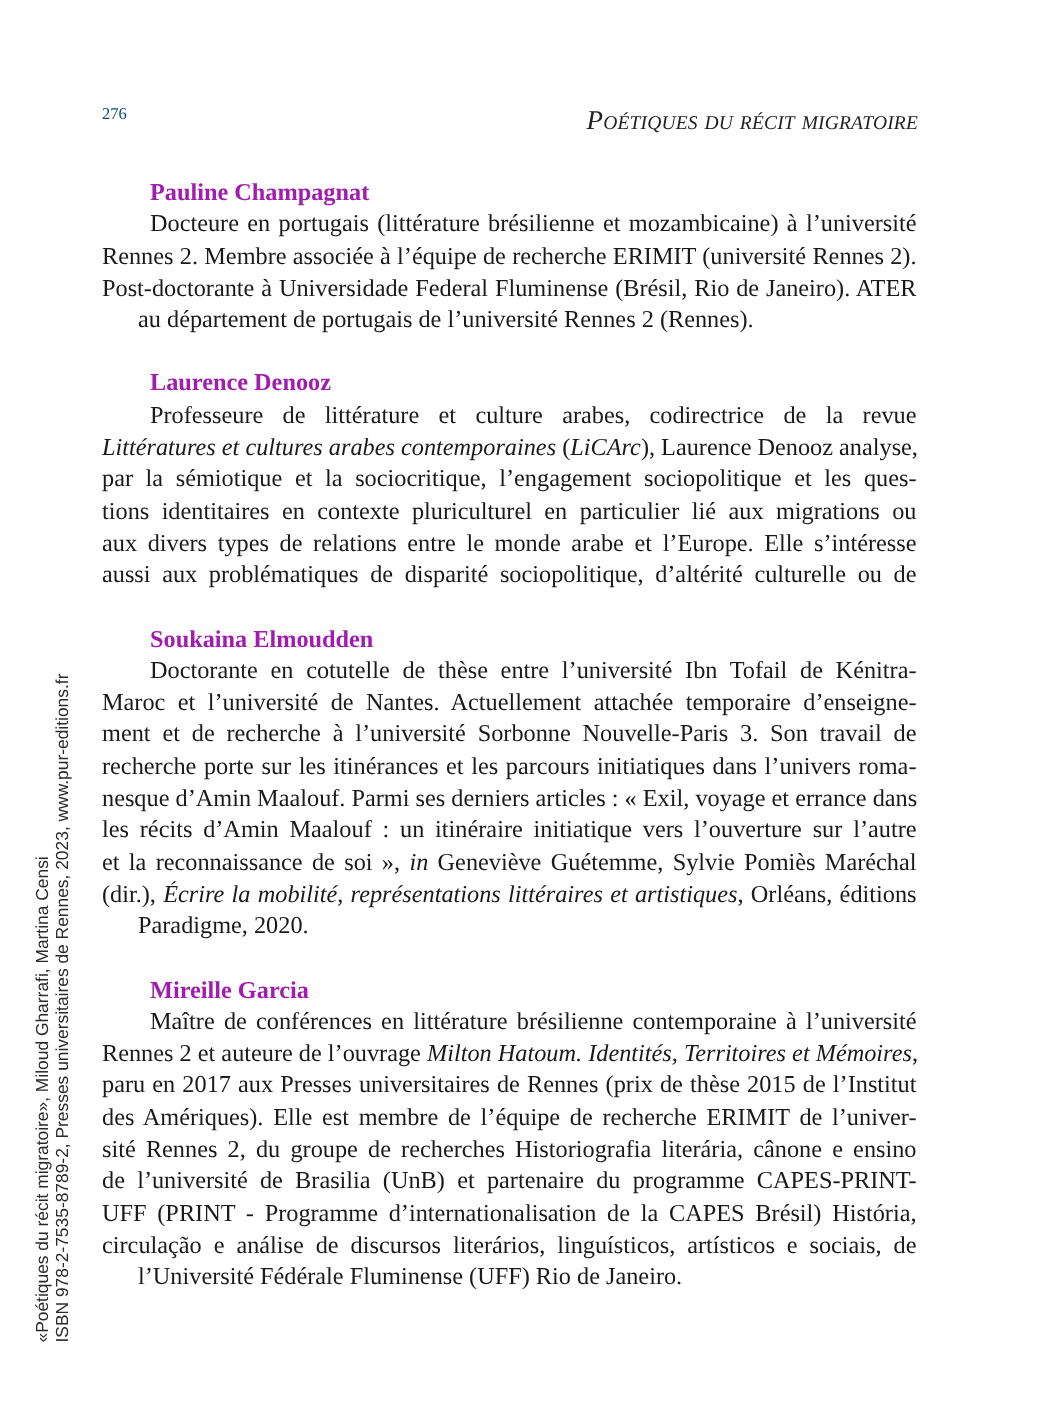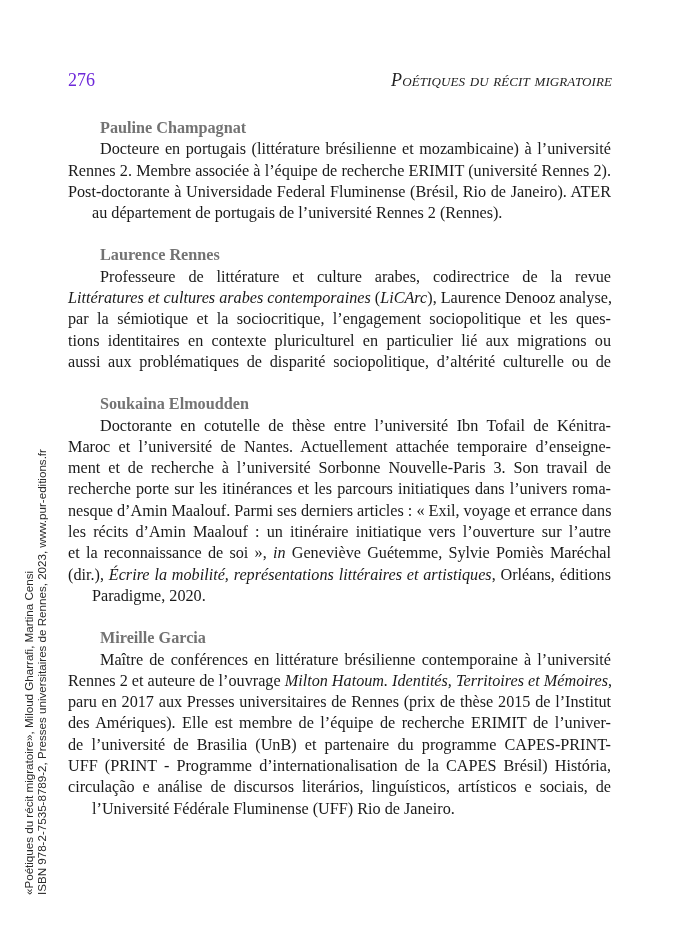--- a/index.html
+++ b/index.html
@@ -12,22 +12,22 @@
     height: 948px;
     position: relative;
     overflow: hidden;
     font-family: "Liberation Serif", "DejaVu Serif", serif;
     color: #1a1a1a;
   }
   .page-number {
     position: absolute;
     left: 68px;
     top: 70px;
-    font-size: 18px;
-    color: #6d28d9;
+    font-size: 11px;
+    color: #0c4a6e;
   }
   .running-head {
     position: absolute;
     right: 88px;
     top: 70px;
     font-size: 18px;
     font-style: italic;
     font-variant: small-caps;
     letter-spacing: 0.1px;
     color: #222;
@@ -39,21 +39,21 @@
     width: 543px;
   }
   .entry {
     margin: 0 0 21px 0;
   }
   .entry-name {
     font-weight: bold;
     font-size: 16.2px;
     line-height: 21.3px;
     padding-left: 32px;
-    color: #737373;
+    color: #a21caf;
   }
   .entry-bio {
     font-size: 16.2px;
     line-height: 21.3px;
     text-align: justify;
     margin: 0;
   }
   .bio-line {
     display: block;
     text-align: justify;
@@ -97,26 +97,27 @@
   <div class="entry">
     <div class="entry-name">Pauline Champagnat</div>
     <div class="entry-bio">
         <span class="bio-line first"><span>Docteure en portugais (littérature brésilienne et mozambicaine) à l’université</span></span>
         <span class="bio-line"><span>Rennes 2. Membre associée à l’équipe de recherche ERIMIT (université Rennes 2).</span></span>
         <span class="bio-line"><span>Post-doctorante à Universidade Federal Fluminense (Brésil, Rio de Janeiro). ATER</span></span>
         <span class="bio-line last"><span>au département de portugais de l’université Rennes 2 (Rennes).</span></span>
       </div>
   </div>
   <div class="entry">
-    <div class="entry-name">Laurence Rennes</div>
+    <div class="entry-name">Laurence Denooz</div>
     <div class="entry-bio">
         <span class="bio-line first"><span>Professeure de littérature et culture arabes, codirectrice de la revue</span></span>
         <span class="bio-line"><i>Littératures et cultures arabes contemporaines</i><span> (</span><i>LiCArc</i><span>), Laurence Denooz analyse,</span></span>
         <span class="bio-line"><span>par la sémiotique et la sociocritique, l’engagement sociopolitique et les ques-</span></span>
         <span class="bio-line"><span>tions identitaires en contexte pluriculturel en particulier lié aux migrations ou</span></span>
+        <span class="bio-line"><span>aux divers types de relations entre le monde arabe et l’Europe. Elle s’intéresse</span></span>
         <span class="bio-line"><span>aussi aux problématiques de disparité sociopolitique, d’altérité culturelle ou de</span></span>
       </div>
   </div>
   <div class="entry">
     <div class="entry-name">Soukaina Elmoudden</div>
     <div class="entry-bio">
         <span class="bio-line first"><span>Doctorante en cotutelle de thèse entre l’université Ibn Tofail de Kénitra-</span></span>
         <span class="bio-line"><span>Maroc et l’université de Nantes. Actuellement attachée temporaire d’enseigne-</span></span>
         <span class="bio-line"><span>ment et de recherche à l’université Sorbonne Nouvelle-Paris 3. Son travail de</span></span>
         <span class="bio-line"><span>recherche porte sur les itinérances et les parcours initiatiques dans l’univers roma-</span></span>
@@ -127,20 +128,21 @@
         <span class="bio-line last"><span>Paradigme, 2020.</span></span>
       </div>
   </div>
   <div class="entry">
     <div class="entry-name">Mireille Garcia</div>
     <div class="entry-bio">
         <span class="bio-line first"><span>Maître de conférences en littérature brésilienne contemporaine à l’université</span></span>
         <span class="bio-line"><span>Rennes 2 et auteure de l’ouvrage </span><i>Milton Hatoum. Identités, Territoires et Mémoires</i><span>,</span></span>
         <span class="bio-line"><span>paru en 2017 aux Presses universitaires de Rennes (prix de thèse 2015 de l’Institut</span></span>
         <span class="bio-line"><span>des Amériques). Elle est membre de l’équipe de recherche ERIMIT de l’univer-</span></span>
+        <span class="bio-line"><span>sité Rennes 2, du groupe de recherches Historiografia literária, cânone e ensino</span></span>
         <span class="bio-line"><span>de l’université de Brasilia (UnB) et partenaire du programme CAPES-PRINT-</span></span>
         <span class="bio-line"><span>UFF (PRINT - Programme d’internationalisation de la CAPES Brésil) História,</span></span>
         <span class="bio-line"><span>circulação e análise de discursos literários, linguísticos, artísticos e sociais, de</span></span>
         <span class="bio-line last"><span>l’Université Fédérale Fluminense (UFF) Rio de Janeiro.</span></span>
       </div>
   </div>
 </div>
 
 <div class="side-note">
   <div>«Poétiques du récit migratoire», Miloud Gharrafi, Martina Censi</div>

